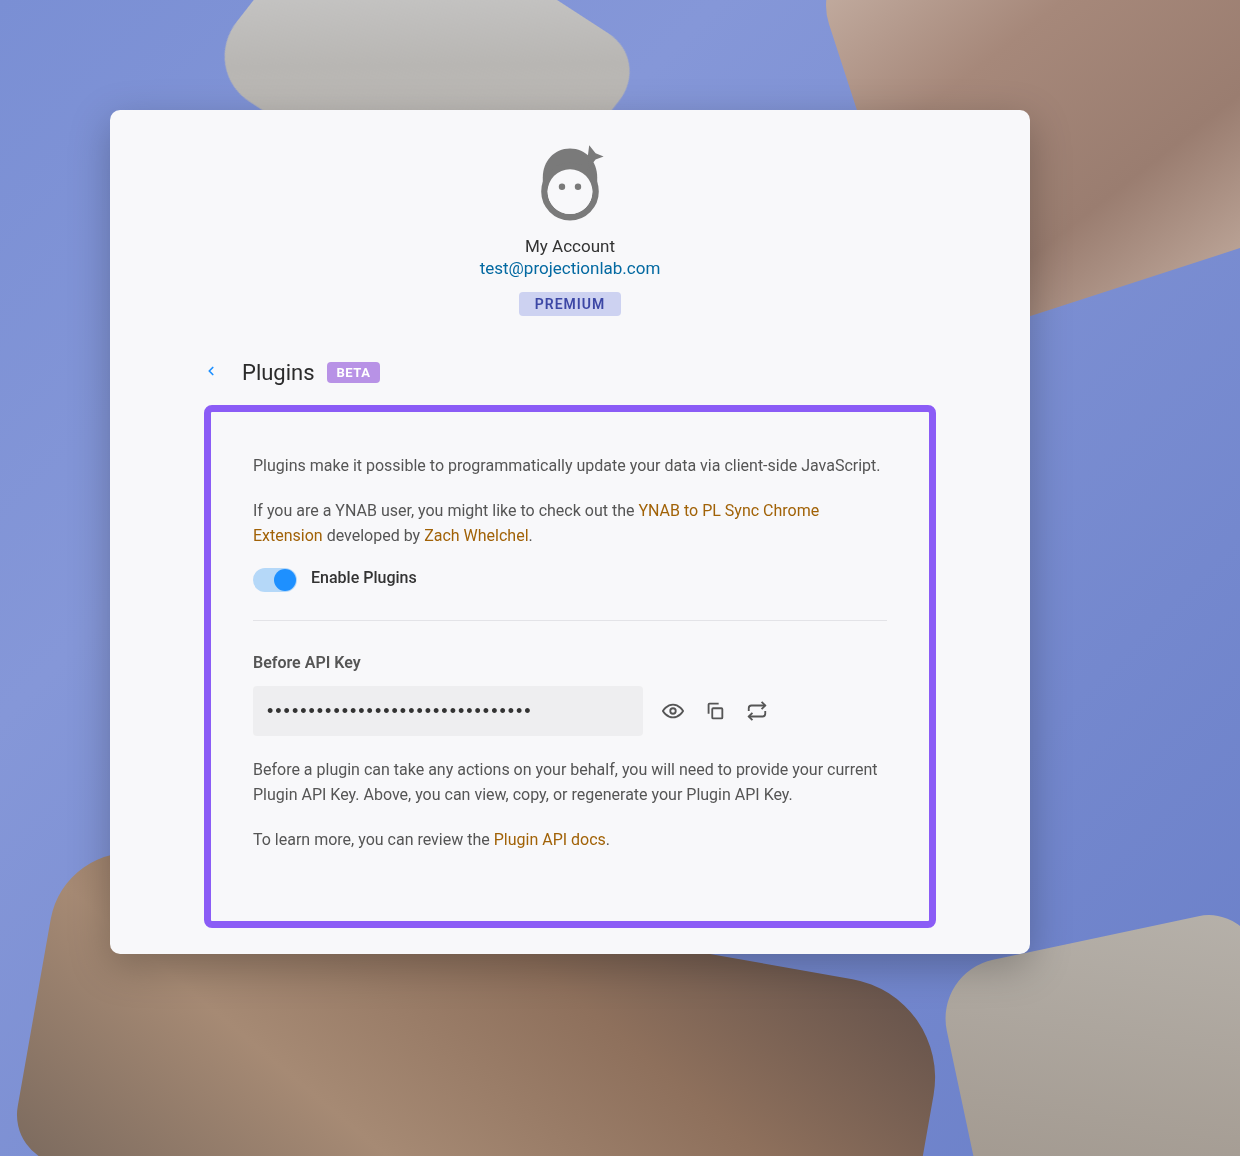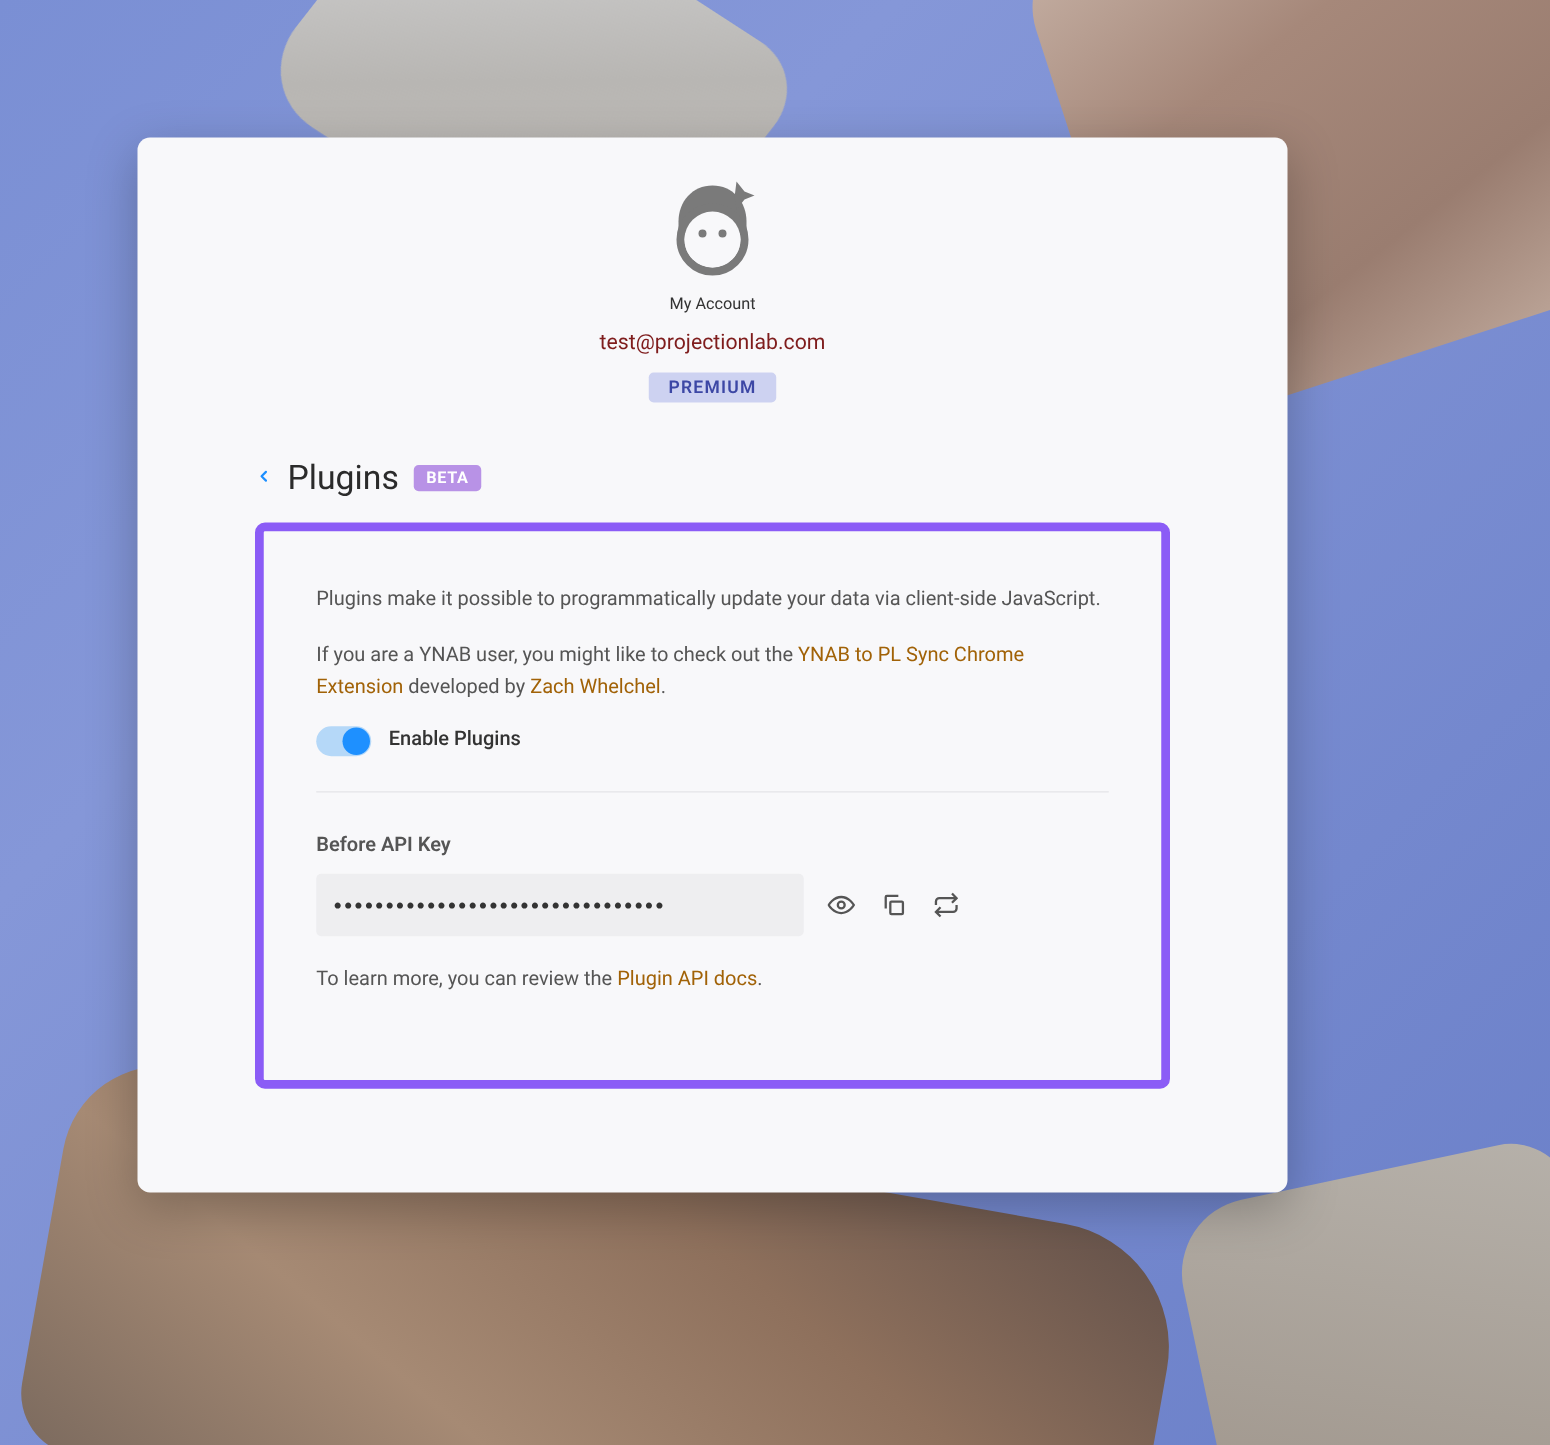--- a/index.html
+++ b/index.html
@@ -59,51 +59,52 @@
   }
 
   .header {
     display: flex;
     flex-direction: column;
     align-items: center;
     padding-bottom: 24px;
   }
   .avatar-wrap { width: 80px; height: 80px; }
   .title-line {
-    font-size: 13px;
+    font-size: 17px;
     color: #333;
     margin-top: 14px;
   }
   .email-line {
     font-size: 17px;
-    color: #7f1d1d;
-    margin-top: 13px;
+    color: #0369a1;
+    margin-top: 2px;
   }
   .premium-badge {
     margin-top: 14px;
     background: #cdd2f1;
     color: #3c47a5;
     font-size: 14px;
     font-weight: 600;
     letter-spacing: 1px;
     padding: 4px 16px;
     border-radius: 4px;
   }
 
   .crumb-row {
     display: flex;
     align-items: center;
     gap: 12px;
     padding: 20px 0 20px 94px;
   }
   .chevron { color:#1e90ff; cursor:pointer; }
   .crumb-title {
-    font-size: 27px;
+    font-size: 22px;
     color: #2b2b2b;
     font-weight: 400;
+    margin-left: 12px;
   }
   .beta-badge {
     background: #b892e6;
     color: #fff;
     font-size: 13px;
     font-weight: 700;
     letter-spacing: 0.5px;
     padding: 3px 10px;
     border-radius: 4px;
   }
@@ -253,18 +254,19 @@
       <span class="icon-btn">
         <svg viewBox="0 0 24 24" fill="none" stroke="currentColor" stroke-width="2">
             <polyline points="17 2 21 6 17 10"></polyline>
             <path d="M3 12V9a3 3 0 0 1 3-3h15"></path>
             <polyline points="7 22 3 18 7 14"></polyline>
             <path d="M21 12v3a3 3 0 0 1-3 3H3"></path>
           </svg>
       </span>
     </div>
 
+    <p>Before a plugin can take any actions on your behalf, you will need to provide your current Plugin API Key. Above, you can view, copy, or regenerate your Plugin API Key.</p>
     <p>
       <span>To learn more, you can review the </span><a href="#">Plugin API docs</a><span>.</span>
     </p>
   </div>
 
 </div>
 
 </body></html>

